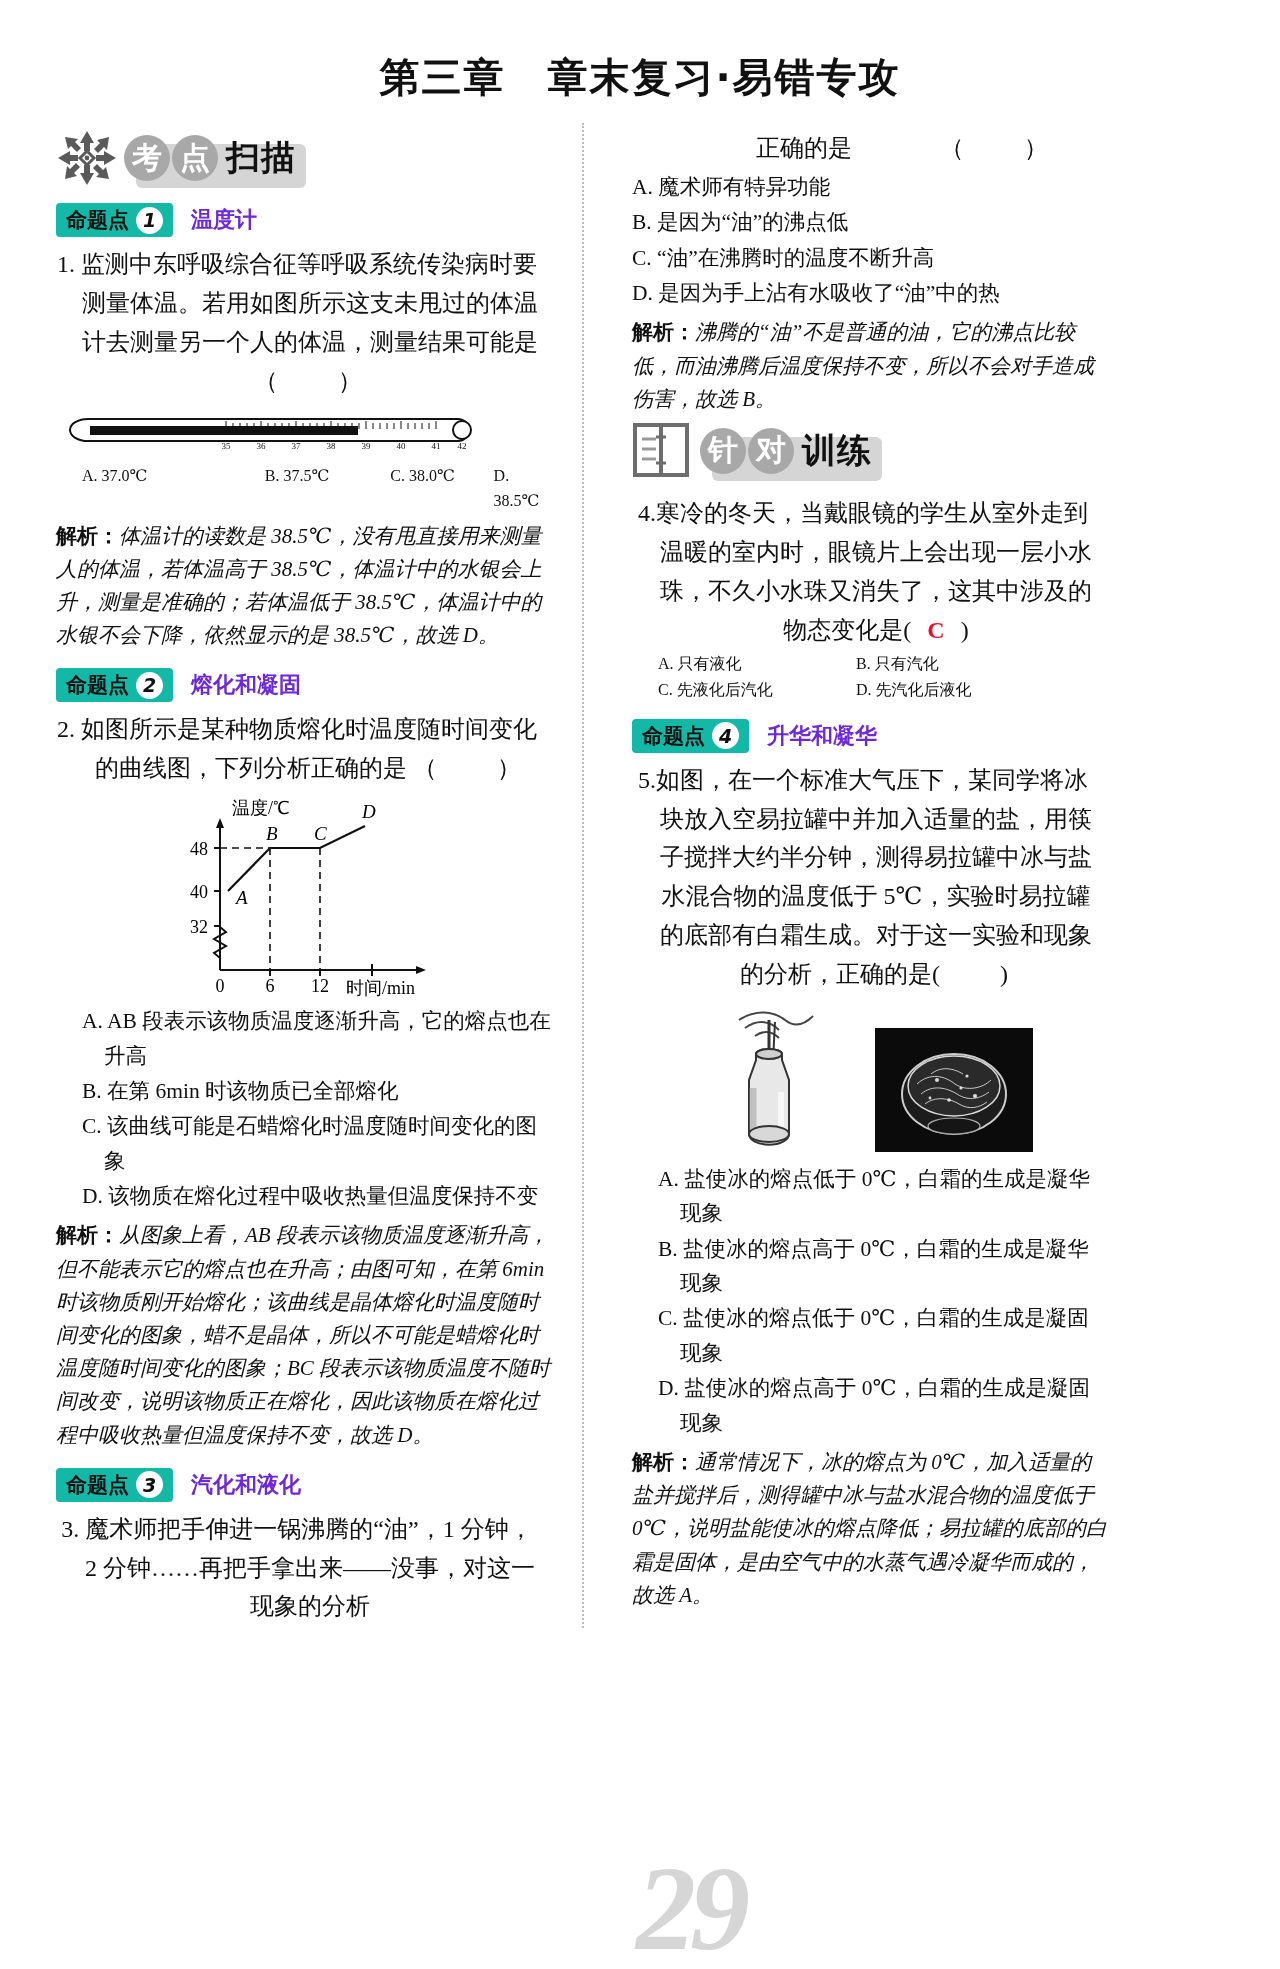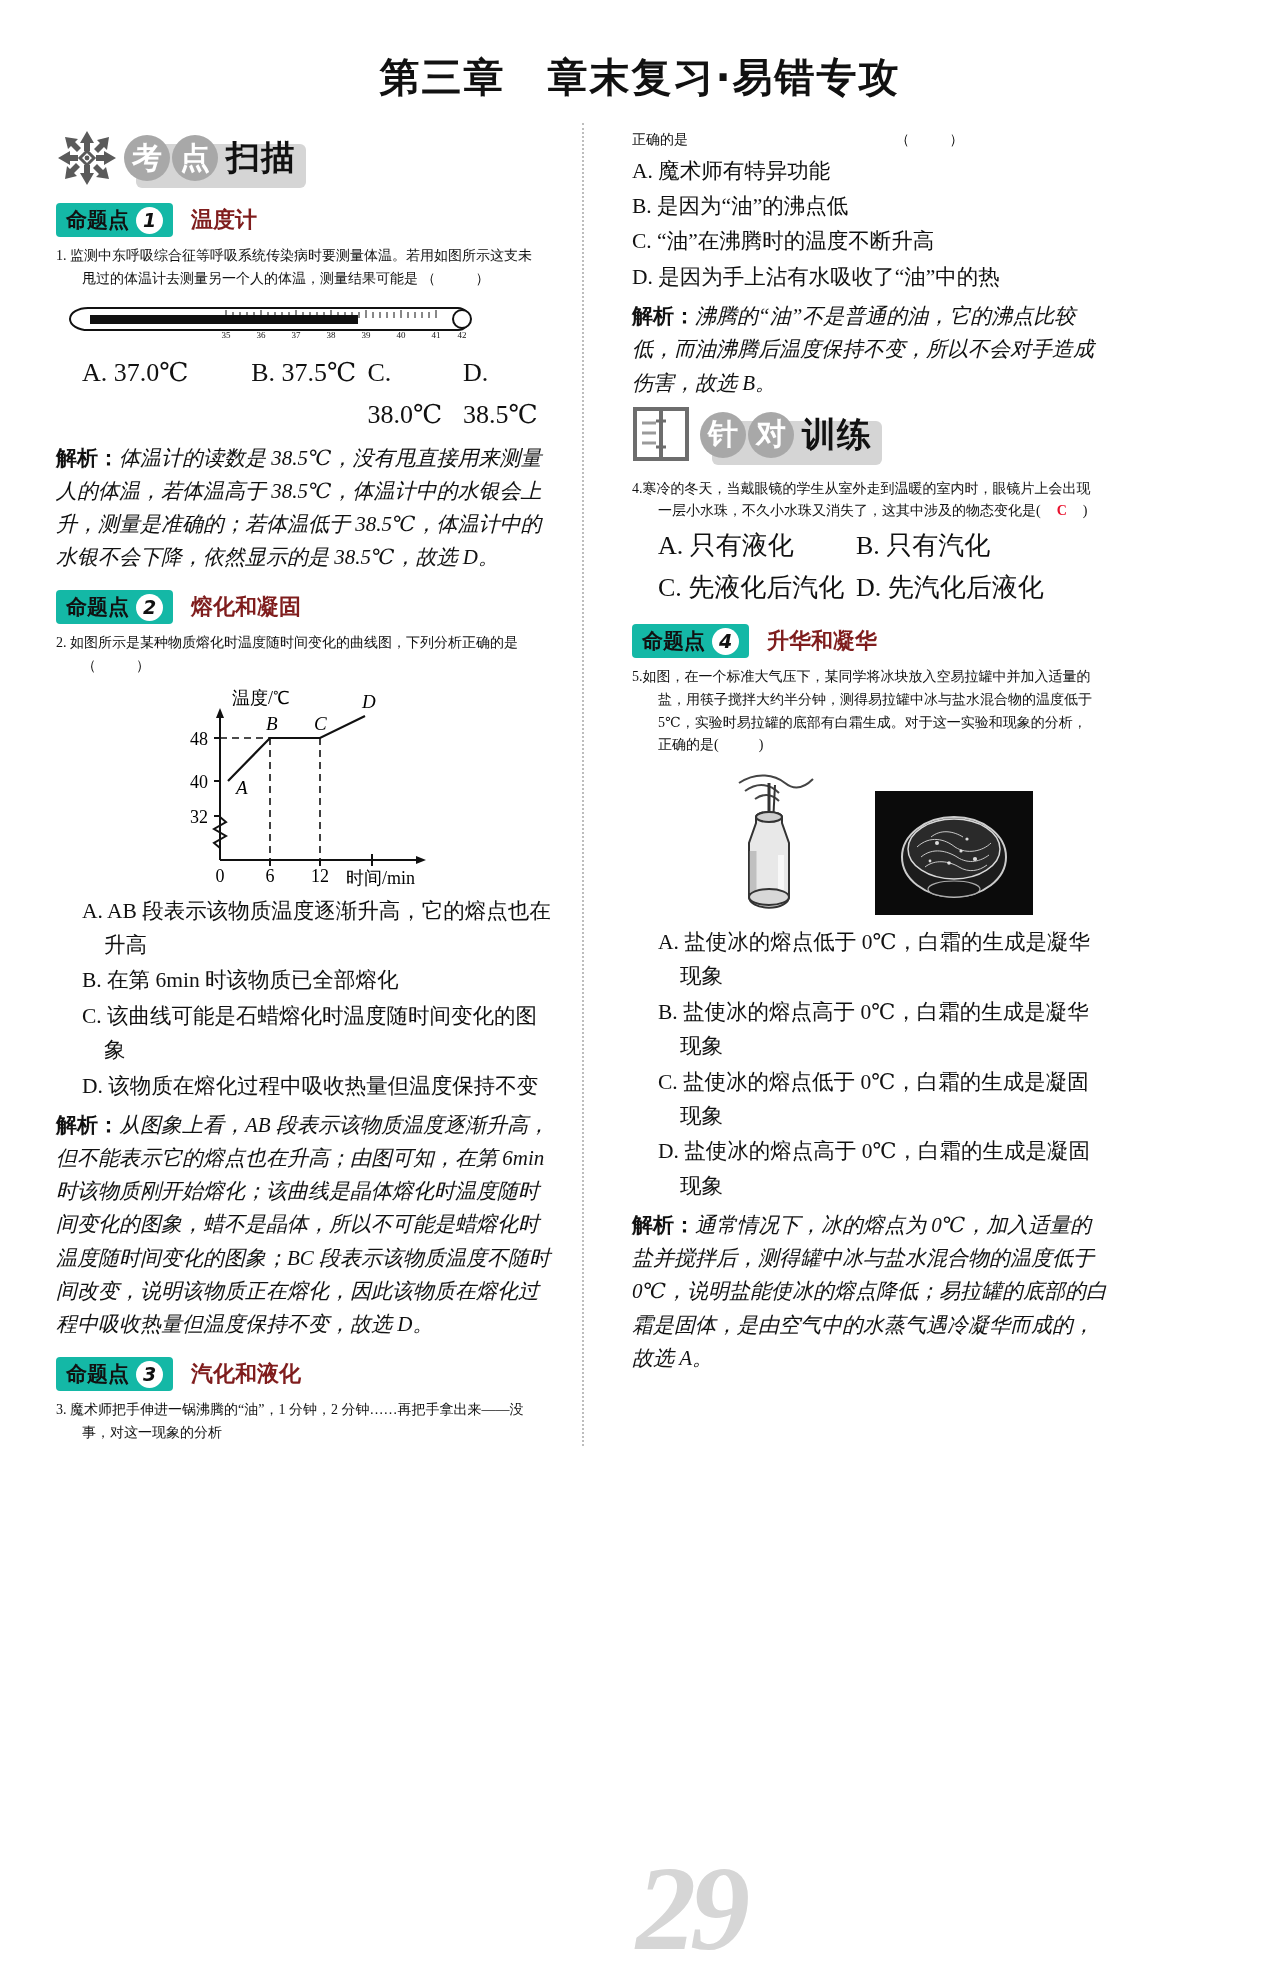--- a/index.html
+++ b/index.html
@@ -91,36 +91,37 @@
   }
   .pointtag .num{
     display:inline-flex;align-items:center;justify-content:center;
     width:27px;height:27px;border-radius:50%;
     background:#ffffff;color:#111;
     font-size:19px;font-style:italic;font-weight:700;
     margin-left:7px;
   }
   .pointname{
     font-family:"DejaVu Sans","Liberation Sans",sans-serif;
-    font-size:22px;font-weight:700;margin-left:18px;color:#7f1d1d;
+    font-size:22px;font-weight:700;margin-left:18px;color:#6d28d9;
   }
   
   .q{
-    font-size:14px;line-height:1.62;
+    font-size:24px;line-height:1.62;
     margin:6px 16px 2px 0;
     text-indent:0;
+    text-align:center;
   }
   .q .body{display:block;padding-left:26px;text-indent:-26px;}
   .opt{
     font-size:21.5px;line-height:1.6;
     padding-left:26px;
     margin:1px 0;
   }
   .opt.indent2{padding-left:48px;text-indent:-22px;}
-  .optrow{display:flex;font-size:26px;line-height:1.6;padding-left:26px;}
+  .optrow{display:flex;font-size:16px;line-height:1.6;padding-left:26px;}
   .optrow .a{width:198px;}
   .paren{letter-spacing:4px;}
   .ans-red{color:#e8112d;font-weight:700;}
   
   .exp{
     font-size:21px;line-height:1.58;margin:6px 0 4px 0;
     font-family:"Liberation Serif","DejaVu Serif",serif;
     font-style:italic;
   }
   .exp b{font-style:normal;font-weight:700;font-family:"DejaVu Sans","Liberation Sans",sans-serif;}

